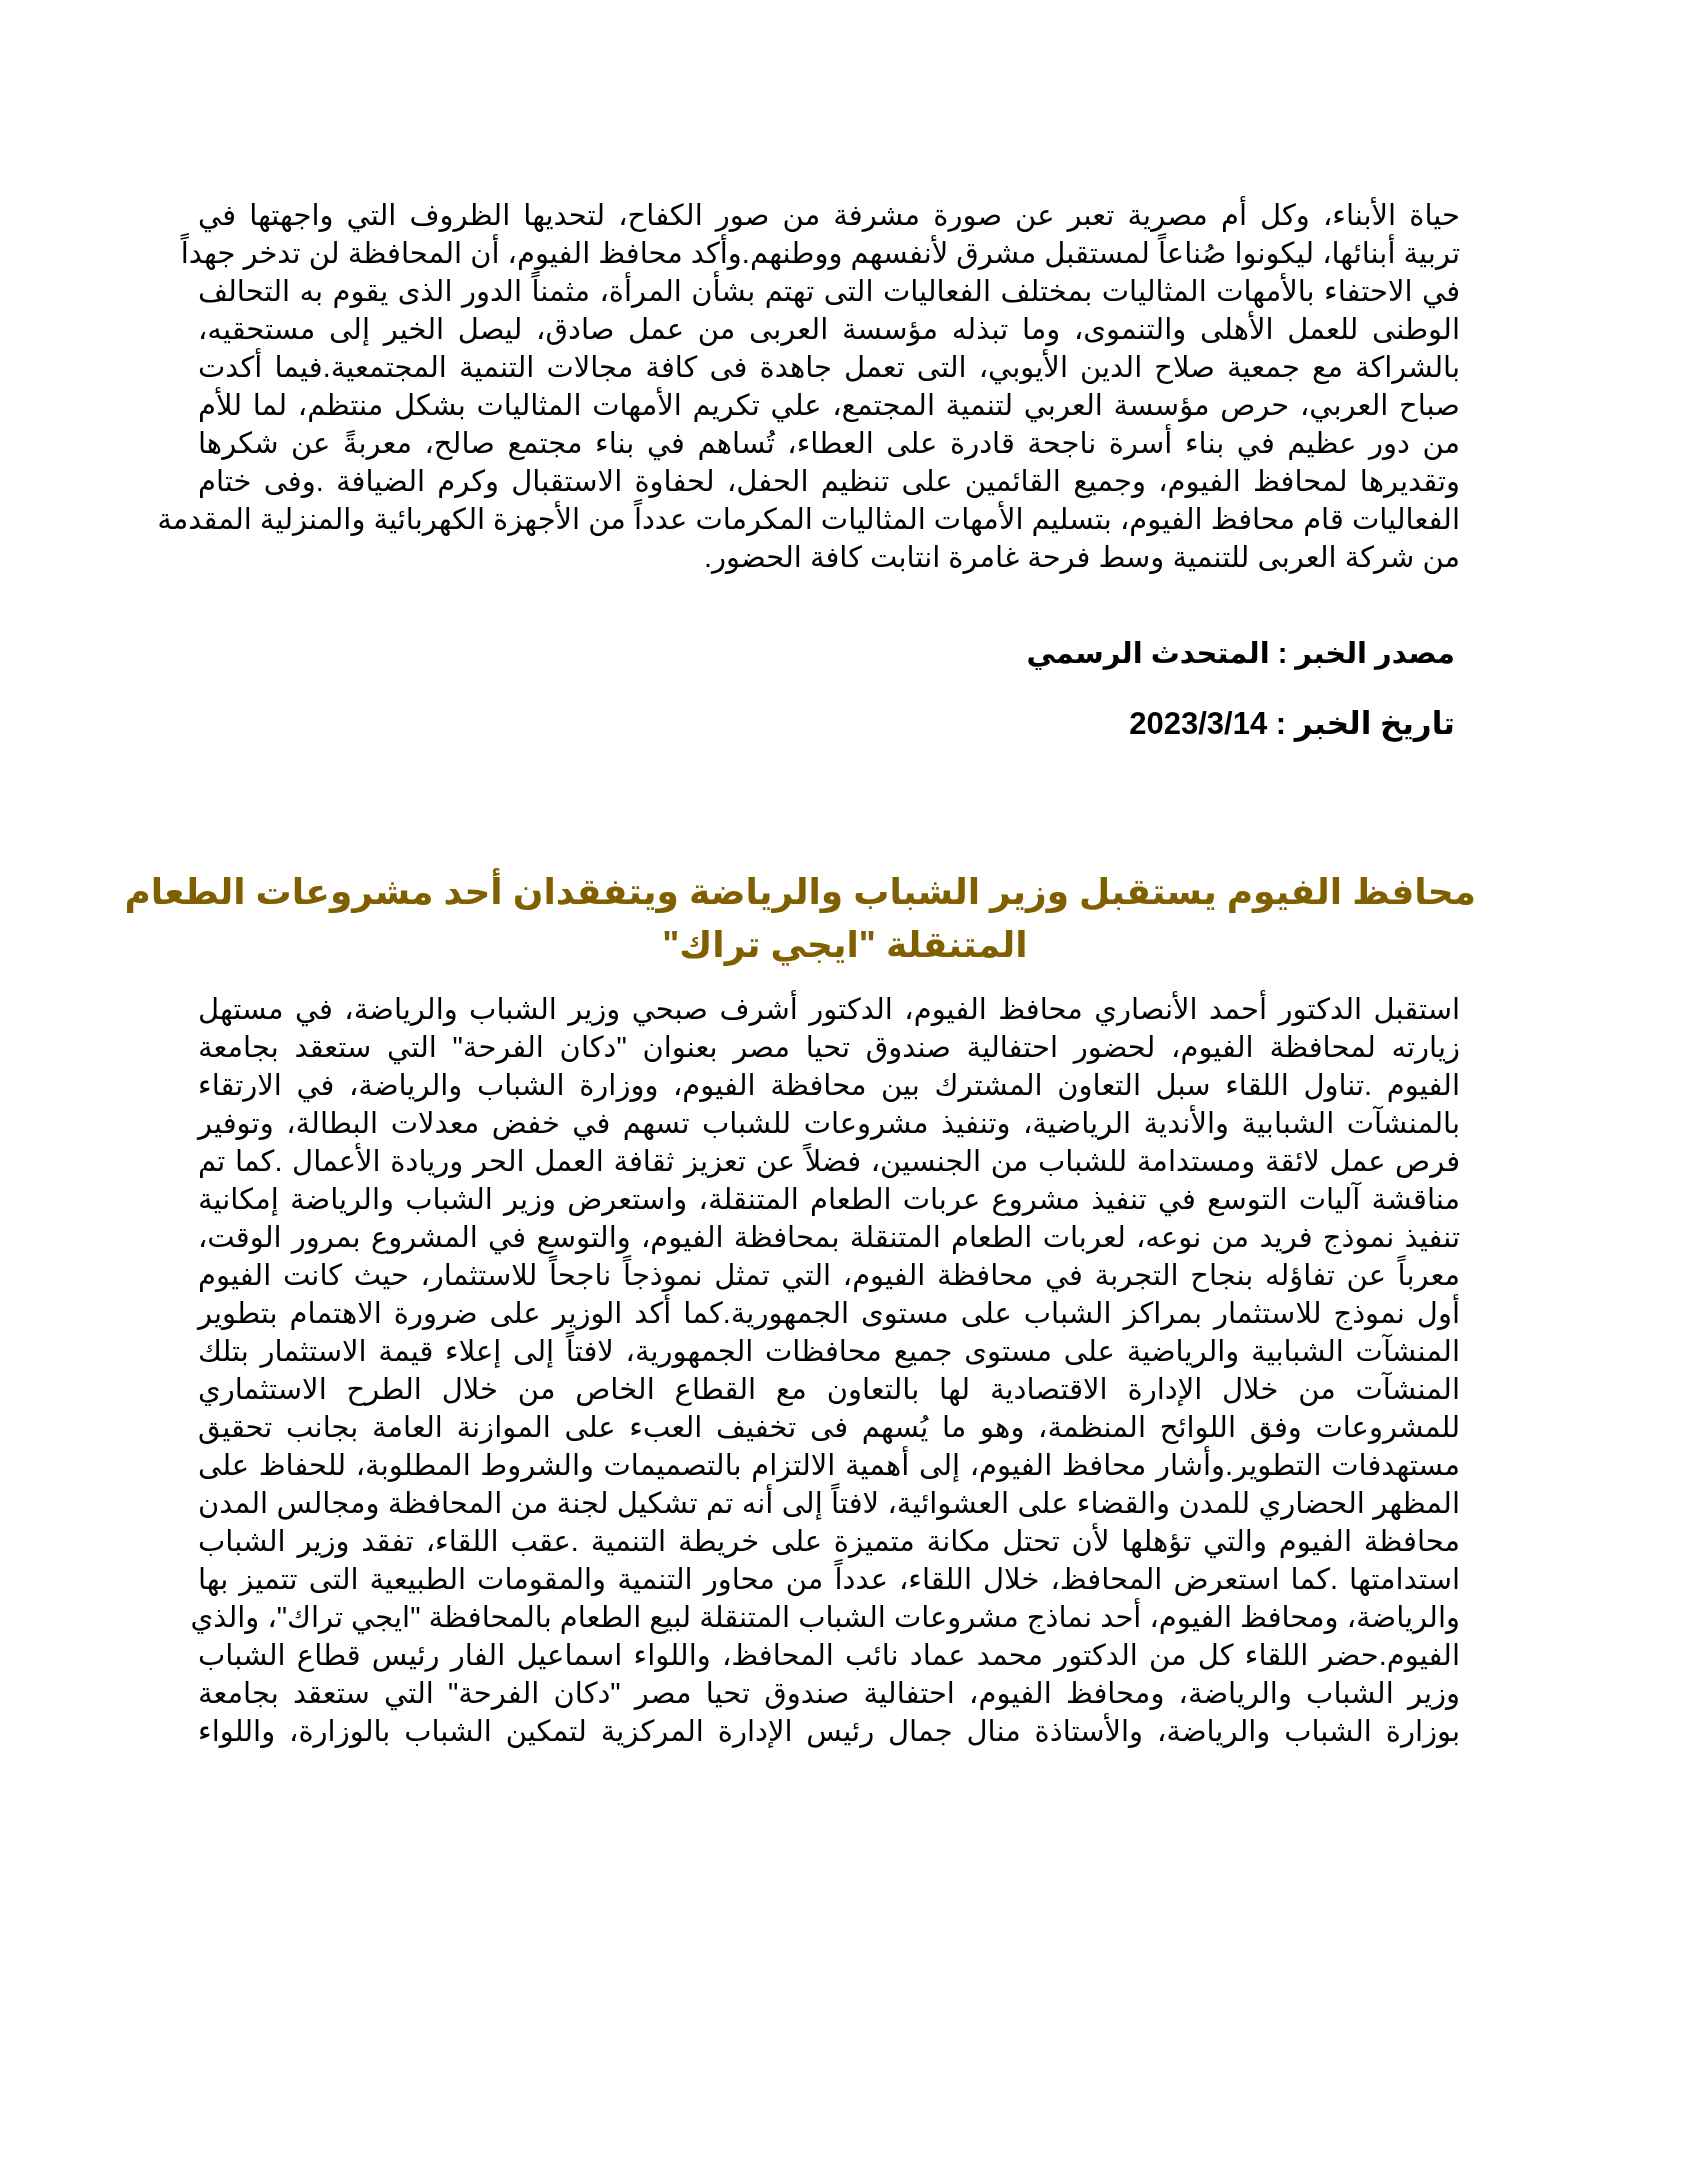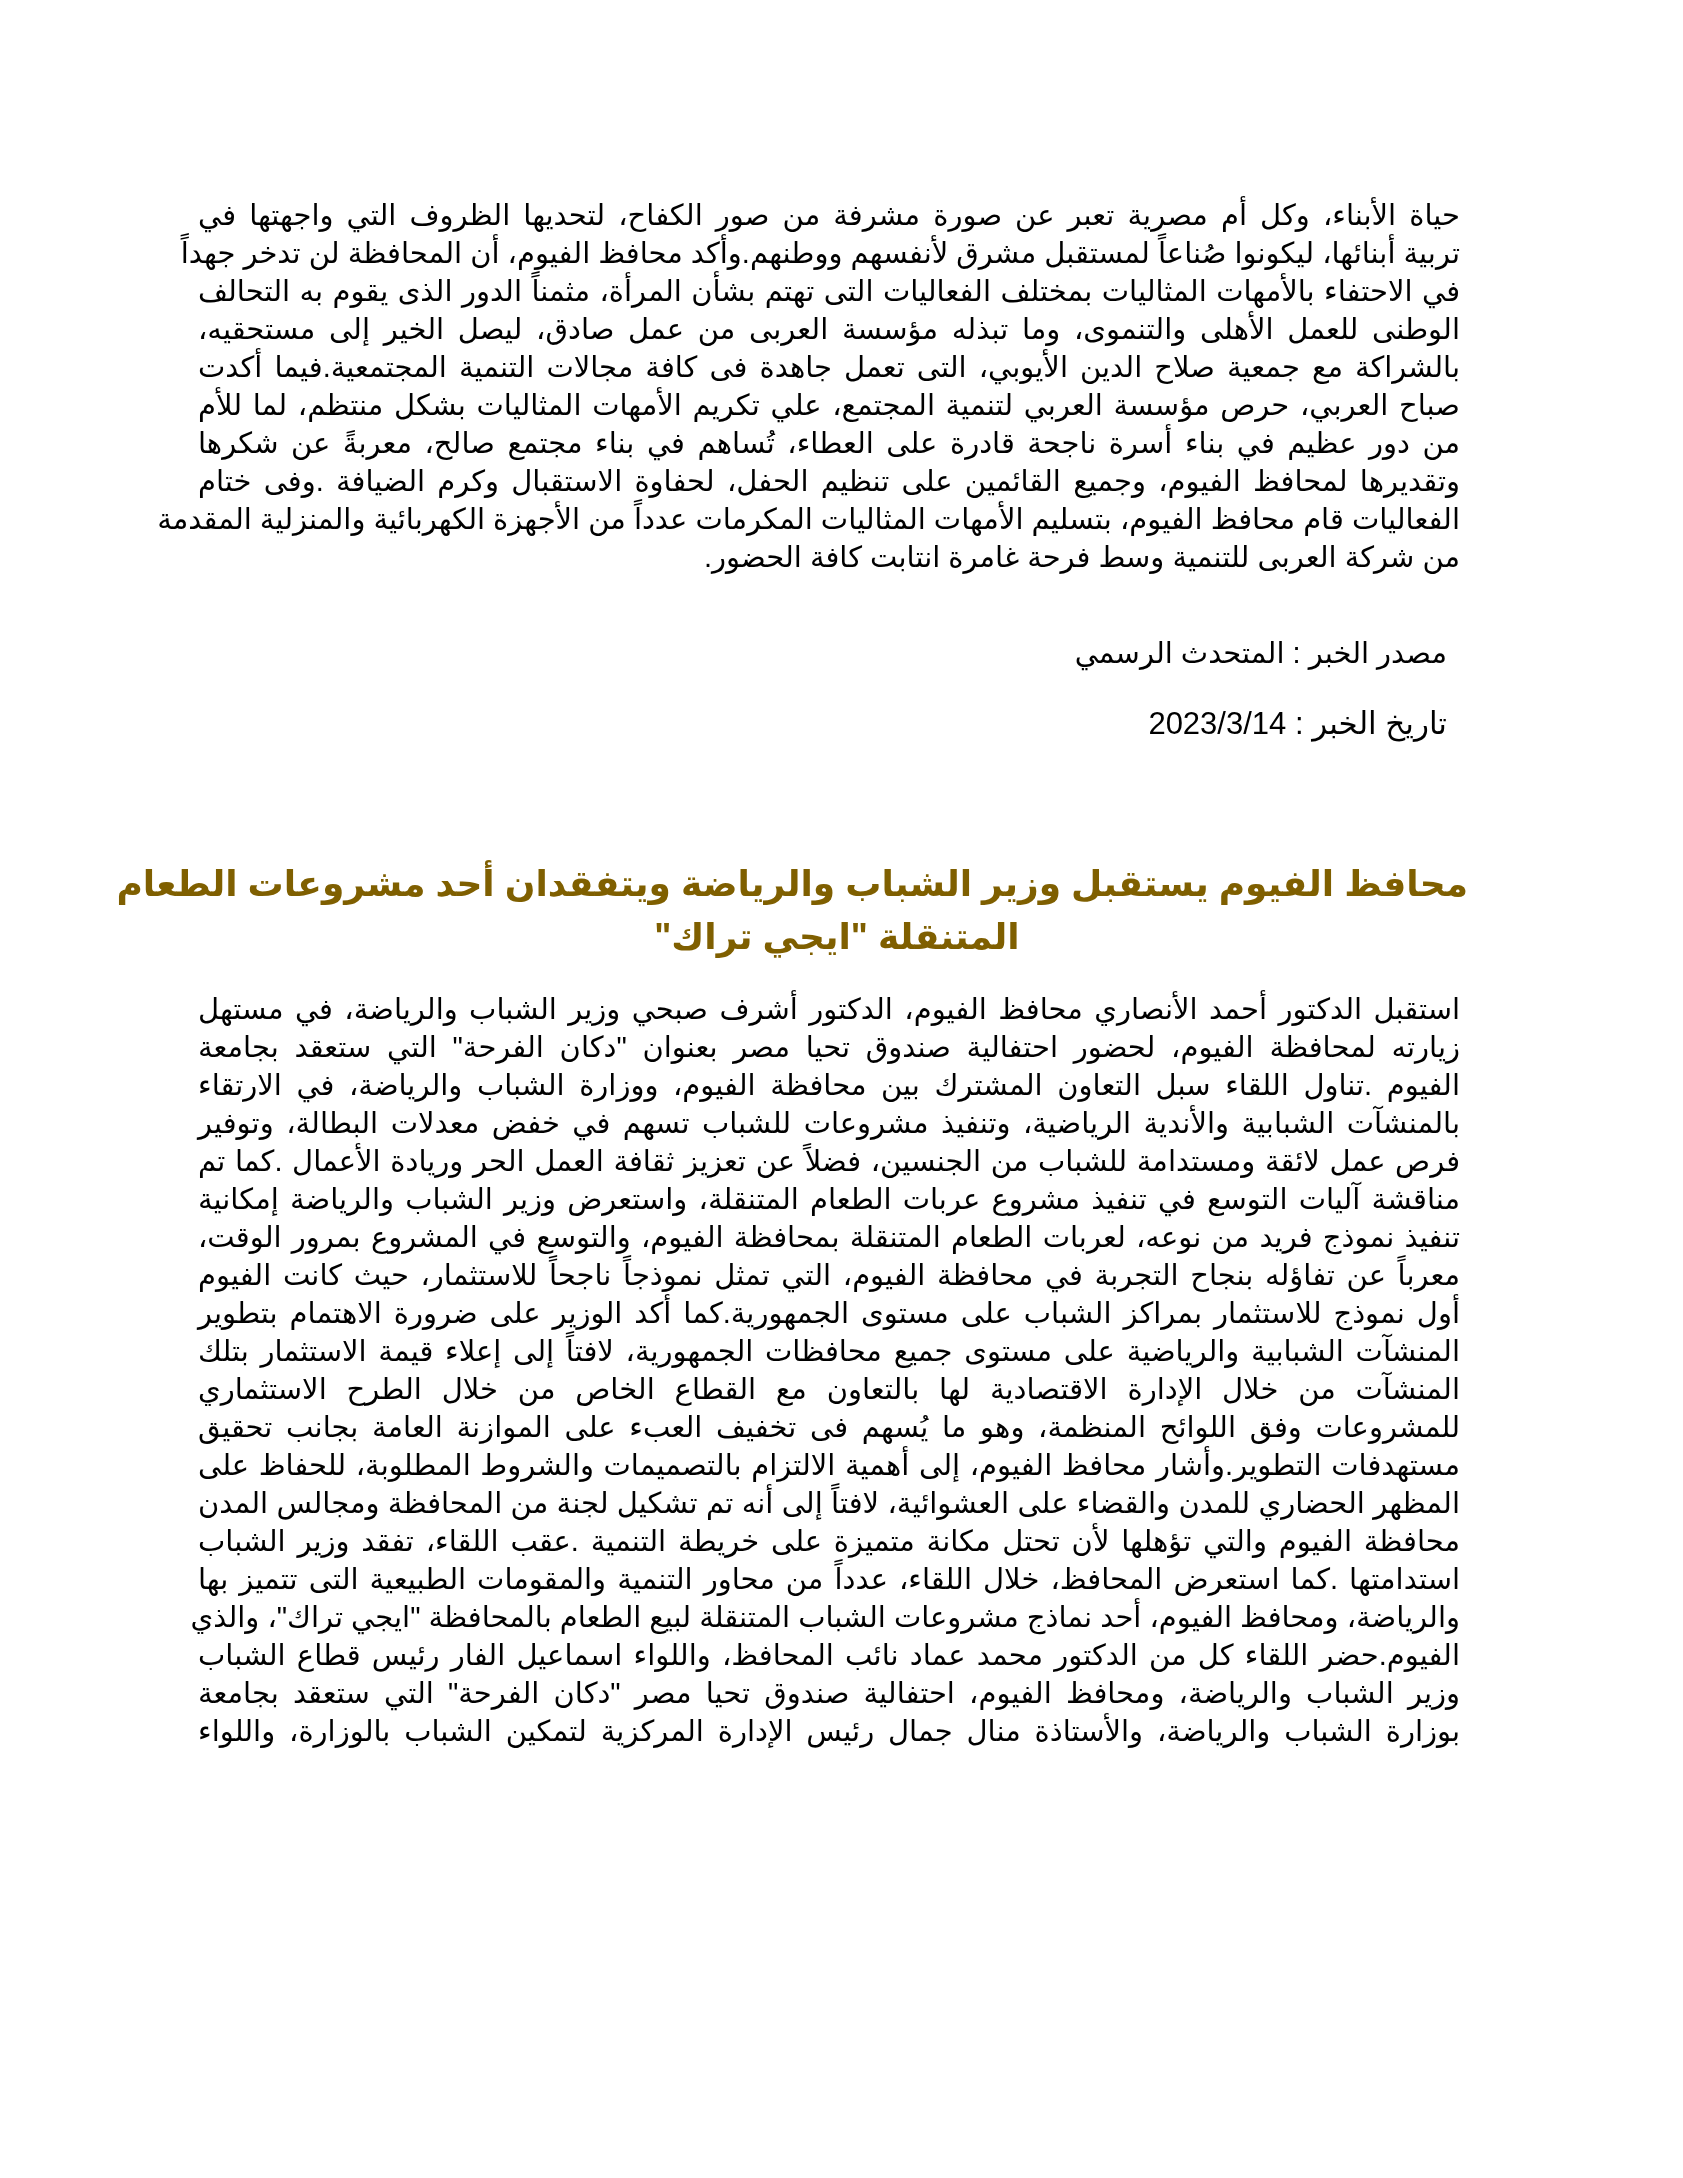--- a/index.html
+++ b/index.html
@@ -39,25 +39,26 @@
       overflow: visible;
     }
     .line.last {
       text-align-last: right;
     }
     #para1 { top: 196px; }
     #meta-source { top: 634px; }
     #meta-date { top: 705px; font-size: 31px; }
     .meta {
       position: absolute;
-      right: 13px;
+      right: 5px;
       direction: rtl;
       font-size: 29px;
       line-height: 38px;
       white-space: nowrap;
+      font-weight: bold;
     }
     .meta .date-val { direction: ltr; unicode-bidi: embed; margin-top: 12px; }
     .title {
       position: absolute;
       left: 0;
       top: 849px;
       width: 1262px;
       text-align: center;
       direction: rtl;
       color: #7f5f00;
@@ -86,21 +87,21 @@
     <span class="line last">من شركة العربى للتنمية وسط فرحة غامرة انتابت كافة الحضور.</span>
   </div>
 
   <div class="meta" id="meta-source">مصدر الخبر : المتحدث الرسمي</div>
 
   <div class="meta" id="meta-date">
     <span>تاريخ الخبر :</span>
     <span class="date-val">2023/3/14</span>
   </div>
 
-  <h2 class="title" style="margin:8px;">
+  <h2 class="title" style="margin:16px;">
     <span class="tline">محافظ الفيوم يستقبل وزير الشباب والرياضة ويتفقدان أحد مشروعات الطعام</span>
     <span class="tline">المتنقلة "ايجي تراك"</span>
   </h2>
 
   <div class="para" id="para2">
     <span class="line">استقبل الدكتور أحمد الأنصاري محافظ الفيوم، الدكتور أشرف صبحي وزير الشباب والرياضة، في مستهل</span>
     <span class="line">زيارته لمحافظة الفيوم، لحضور احتفالية صندوق تحيا مصر بعنوان "دكان الفرحة" التي ستعقد بجامعة</span>
     <span class="line">الفيوم .تناول اللقاء سبل التعاون المشترك بين محافظة الفيوم، ووزارة الشباب والرياضة، في الارتقاء</span>
     <span class="line">بالمنشآت الشبابية والأندية الرياضية، وتنفيذ مشروعات للشباب تسهم في خفض معدلات البطالة، وتوفير</span>
     <span class="line">فرص عمل لائقة ومستدامة للشباب من الجنسين، فضلاً عن تعزيز ثقافة العمل الحر وريادة الأعمال .كما تم</span>

